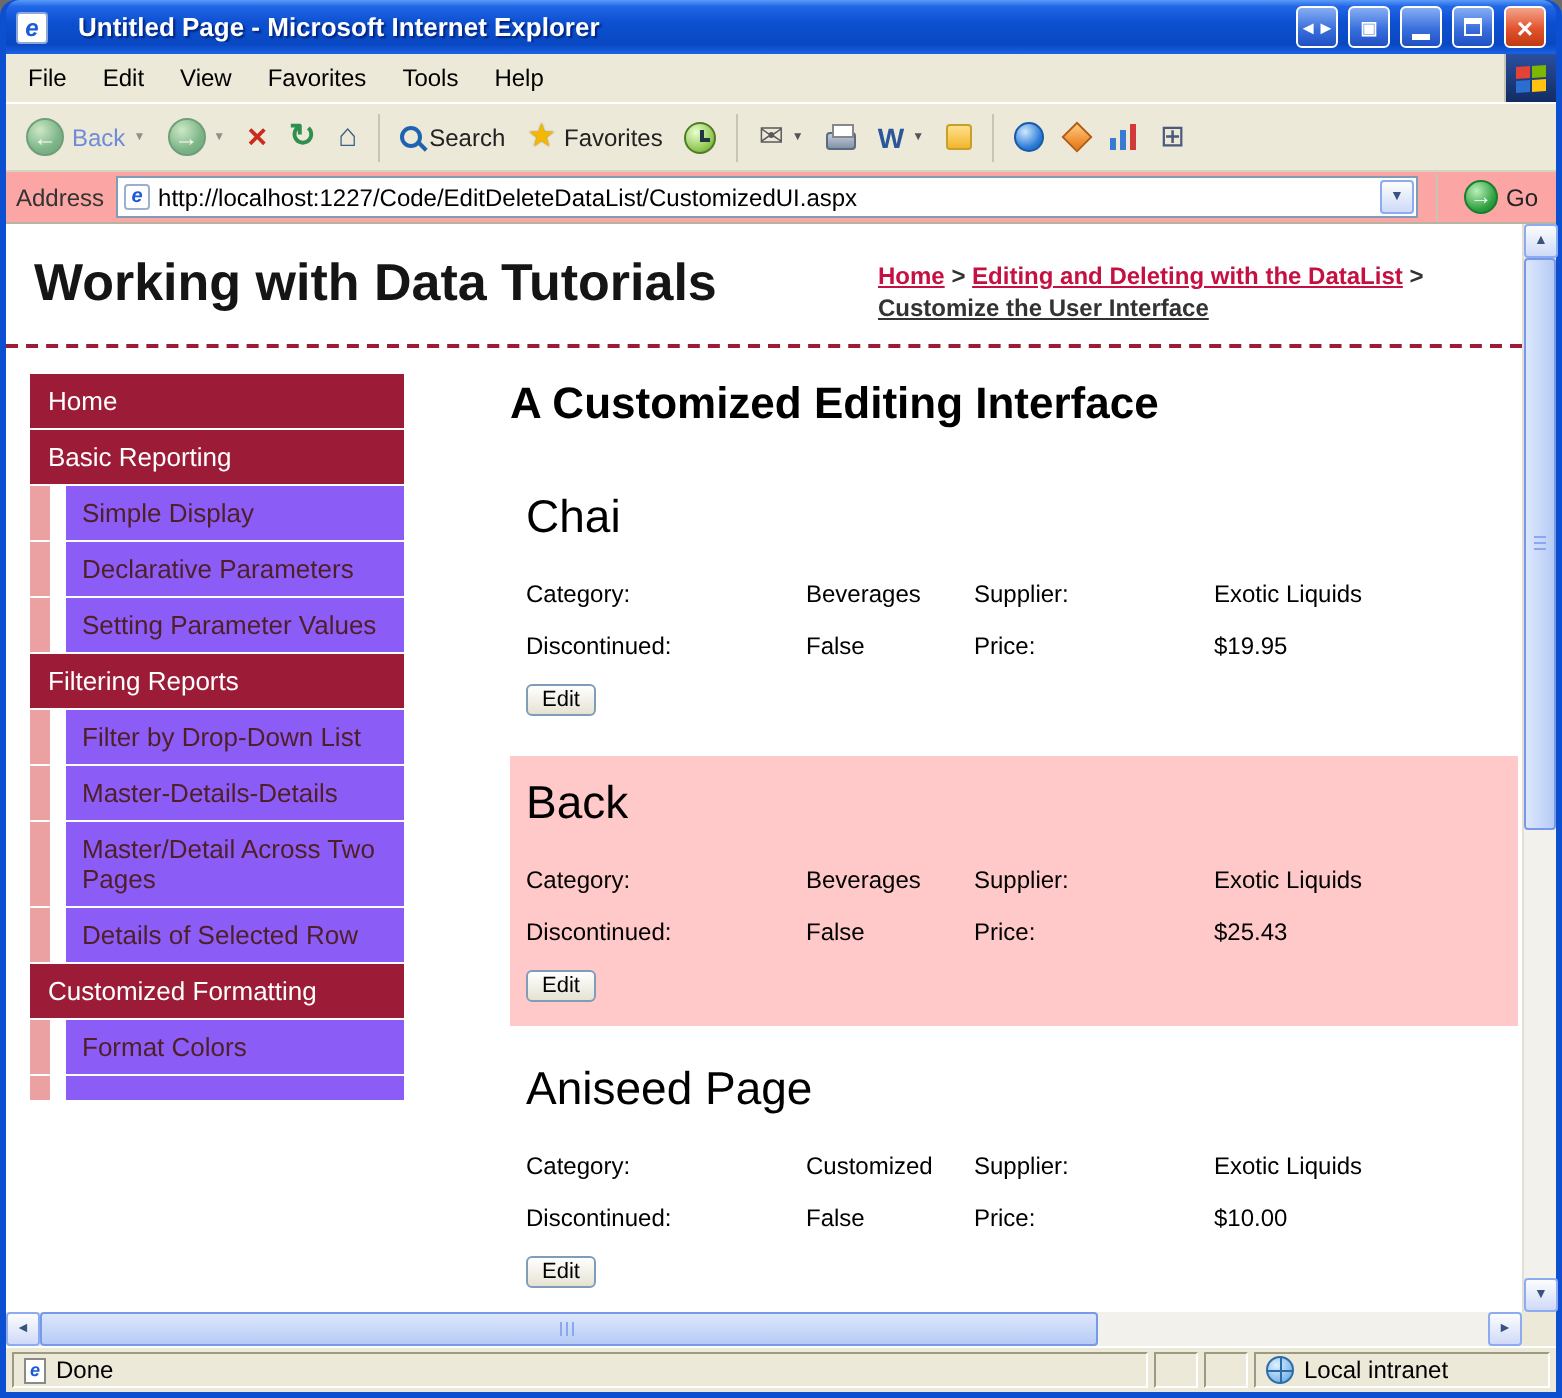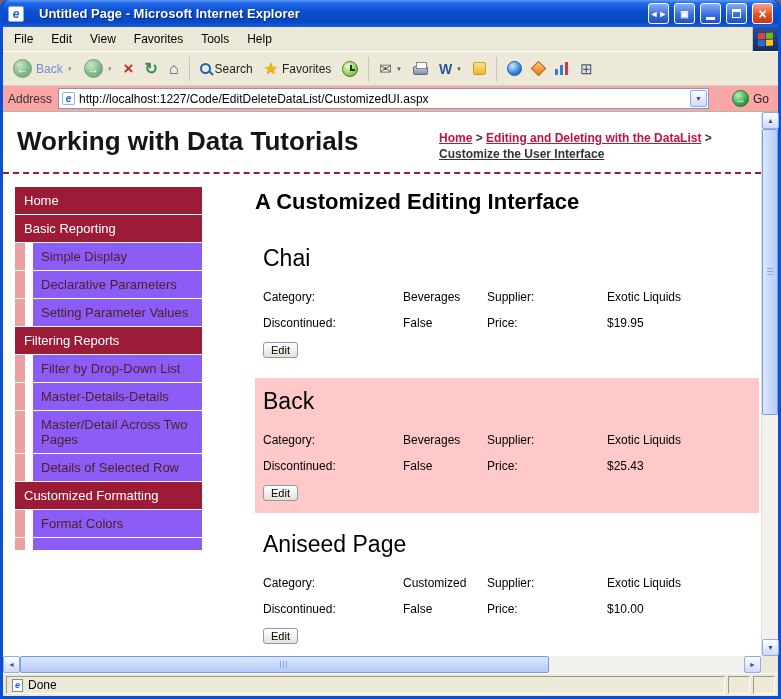--- a/index.html
+++ b/index.html
@@ -404,15 +404,19 @@
     <span class="corner"></span>
   </div>
 
   <div class="statusbar">
     <span class="status-cell status-done">
       <span class="page-doc">e</span>
       <span>Done</span>
     </span>
     <span class="status-cell status-small"></span>
     <span class="status-cell status-small"></span>
+    <span class="status-cell status-zone">
+      <span class="globe"></span>
+      <span>Local intranet</span>
+    </span>
   </div>
 
 </div>
 
 </body></html>

